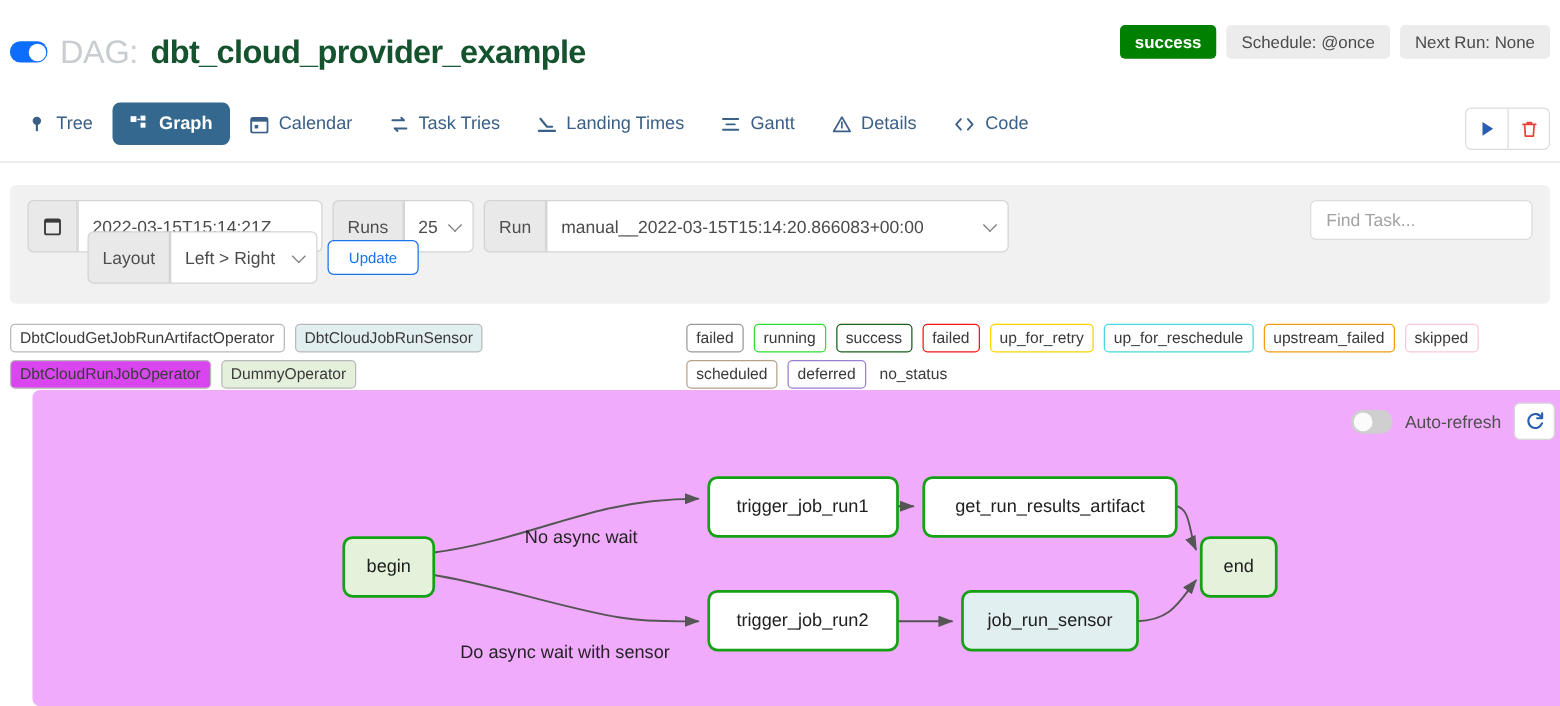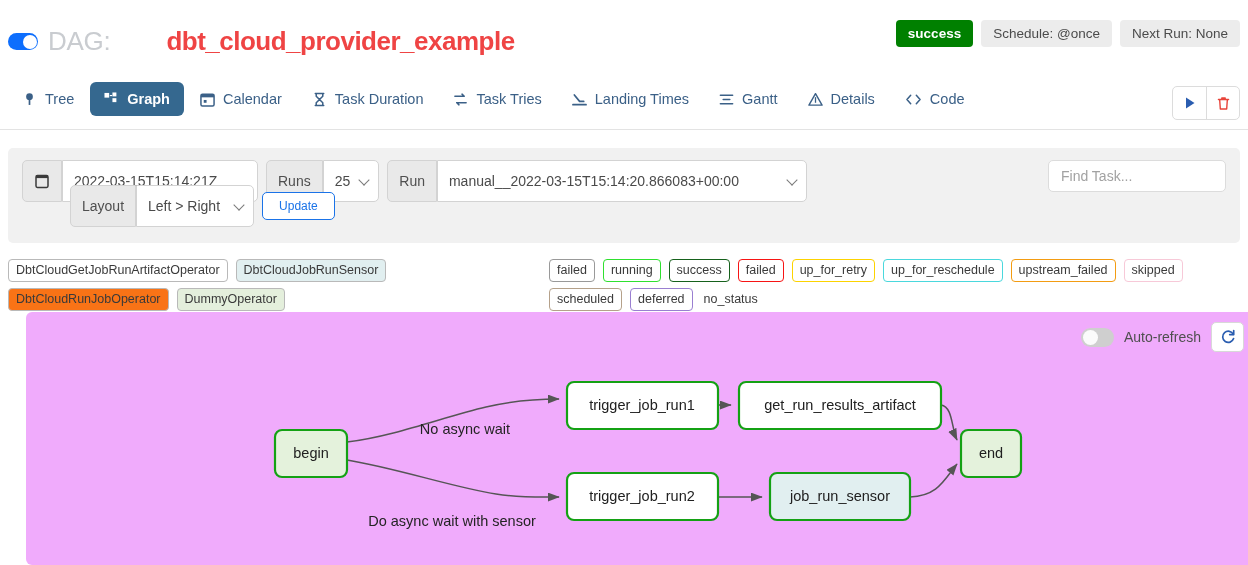--- a/index.html
+++ b/index.html
@@ -27,21 +27,21 @@
     cursor: pointer;
   }
   .dag-toggle::after {
     content: ""; position: absolute; right: 1.5px; top: 1.5px;
     width: 14px; height: 14px; border-radius: 50%; background: #ffffff;
   }
   .dag-label {
     font-size: 26px; color: #c9ccd0; font-weight: 400; letter-spacing: -0.3px;
   }
   .dag-name {
-    font-size: 26px; color: #ef4444; font-weight: 700; letter-spacing: -0.5px; margin-left: 46px;
+    font-size: 26px; color: #14532d; font-weight: 700; letter-spacing: -0.5px;
   }
   .header-badges {
     position: absolute; right: 8px; top: 20px;
     display: flex; align-items: center; gap: 8px;
   }
   .badge {
     font-size: 13.5px; padding: 6px 12px; border-radius: 4px;
     background: #ececec; color: #4b4b4b; white-space: nowrap;
   }
   .badge.success {
@@ -226,28 +226,20 @@
         <span>
           <svg width="15" height="15" viewBox="0 0 16 16">
               <rect x="1" y="2.5" width="14" height="12.5" rx="1.6" fill="none" stroke="#3b6087" stroke-width="1.6"></rect>
               <rect x="1" y="2.5" width="14" height="3.2" fill="#3b6087"></rect>
               <rect x="4" y="8.5" width="3" height="3" fill="#3b6087"></rect>
             </svg>
         </span>
         <span>Calendar</span>
       </div>
 
-      <div class="tab">
-        <span>
-          <svg width="15" height="15" viewBox="0 0 16 16">
-              <path d="M3.5 1.5h9M3.5 14.5h9M4.5 1.5v3L8 8l-3.5 3.5v3M11.5 1.5v3L8 8l3.5 3.5v3" fill="none" stroke="#3b6087" stroke-width="1.6" stroke-linecap="round"></path>
-            </svg>
-        </span>
-        <span>Task Duration</span>
-      </div>
 
       <div class="tab">
         <span>
           <svg width="15" height="15" viewBox="0 0 16 16">
               <path d="M2 4.5h10M12 4.5l-2.4-2.2M14 11.5H4M4 11.5l2.4 2.2" fill="none" stroke="#3b6087" stroke-width="1.6" stroke-linecap="round" stroke-linejoin="round"></path>
             </svg>
         </span>
         <span>Task Tries</span>
       </div>
 
@@ -341,21 +333,21 @@
       <button class="btn-update">Update</button>
     </div>
 
     <div class="find-task">Find Task...</div>
   </div>
 
   <div class="legend-area">
     <div class="legend-ops">
       <span class="chip" style="background:#ffffff;">DbtCloudGetJobRunArtifactOperator</span>
       <span class="chip" style="background:#e1eff0;">DbtCloudJobRunSensor</span>
-      <span class="chip" style="background:#f97316;">DbtCloudRunJobOperator</span>
+      <span class="chip" style="background:#d946ef;">DbtCloudRunJobOperator</span>
       <span class="chip" style="background:#e4efdc;">DummyOperator</span>
     </div>
 
     <div class="legend-status">
       <span class="schip" style="border-color:#999999;">failed</span>
       <span class="schip" style="border-color:#2fe02f;">running</span>
       <span class="schip" style="border-color:#16611c;">success</span>
       <span class="schip" style="border-color:#f71414;">failed</span>
       <span class="schip" style="border-color:#fcd300;">up_for_retry</span>
       <span class="schip" style="border-color:#4ad8dd;">up_for_reschedule</span>

